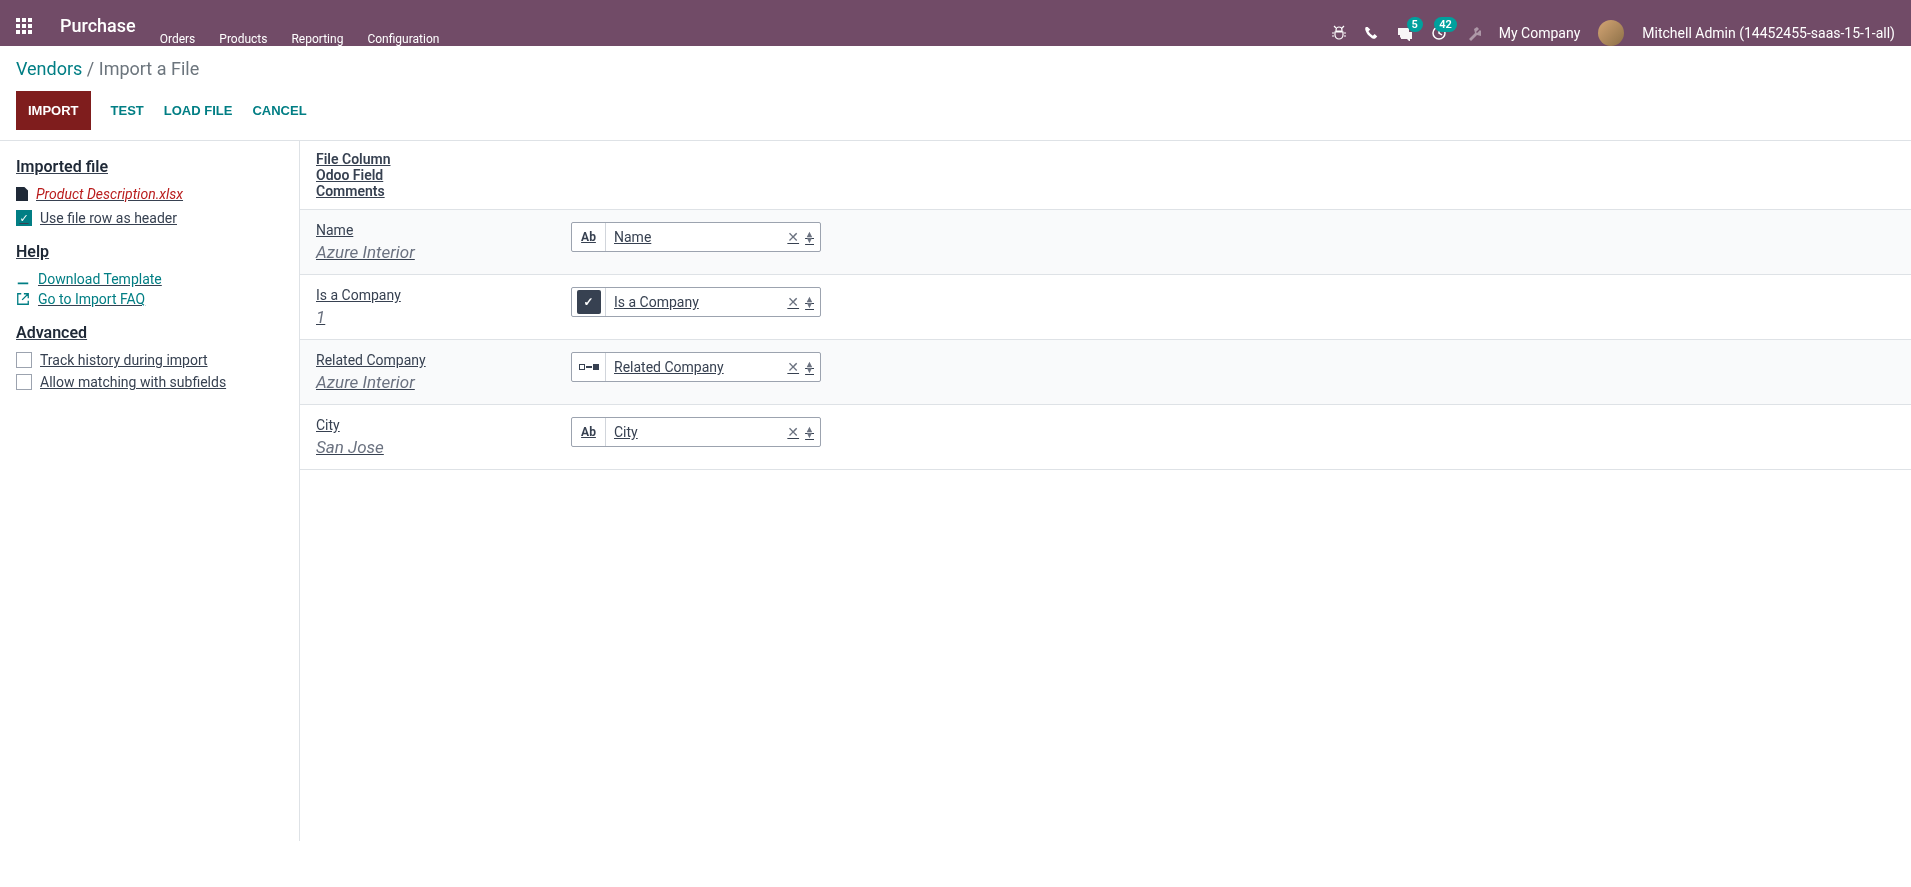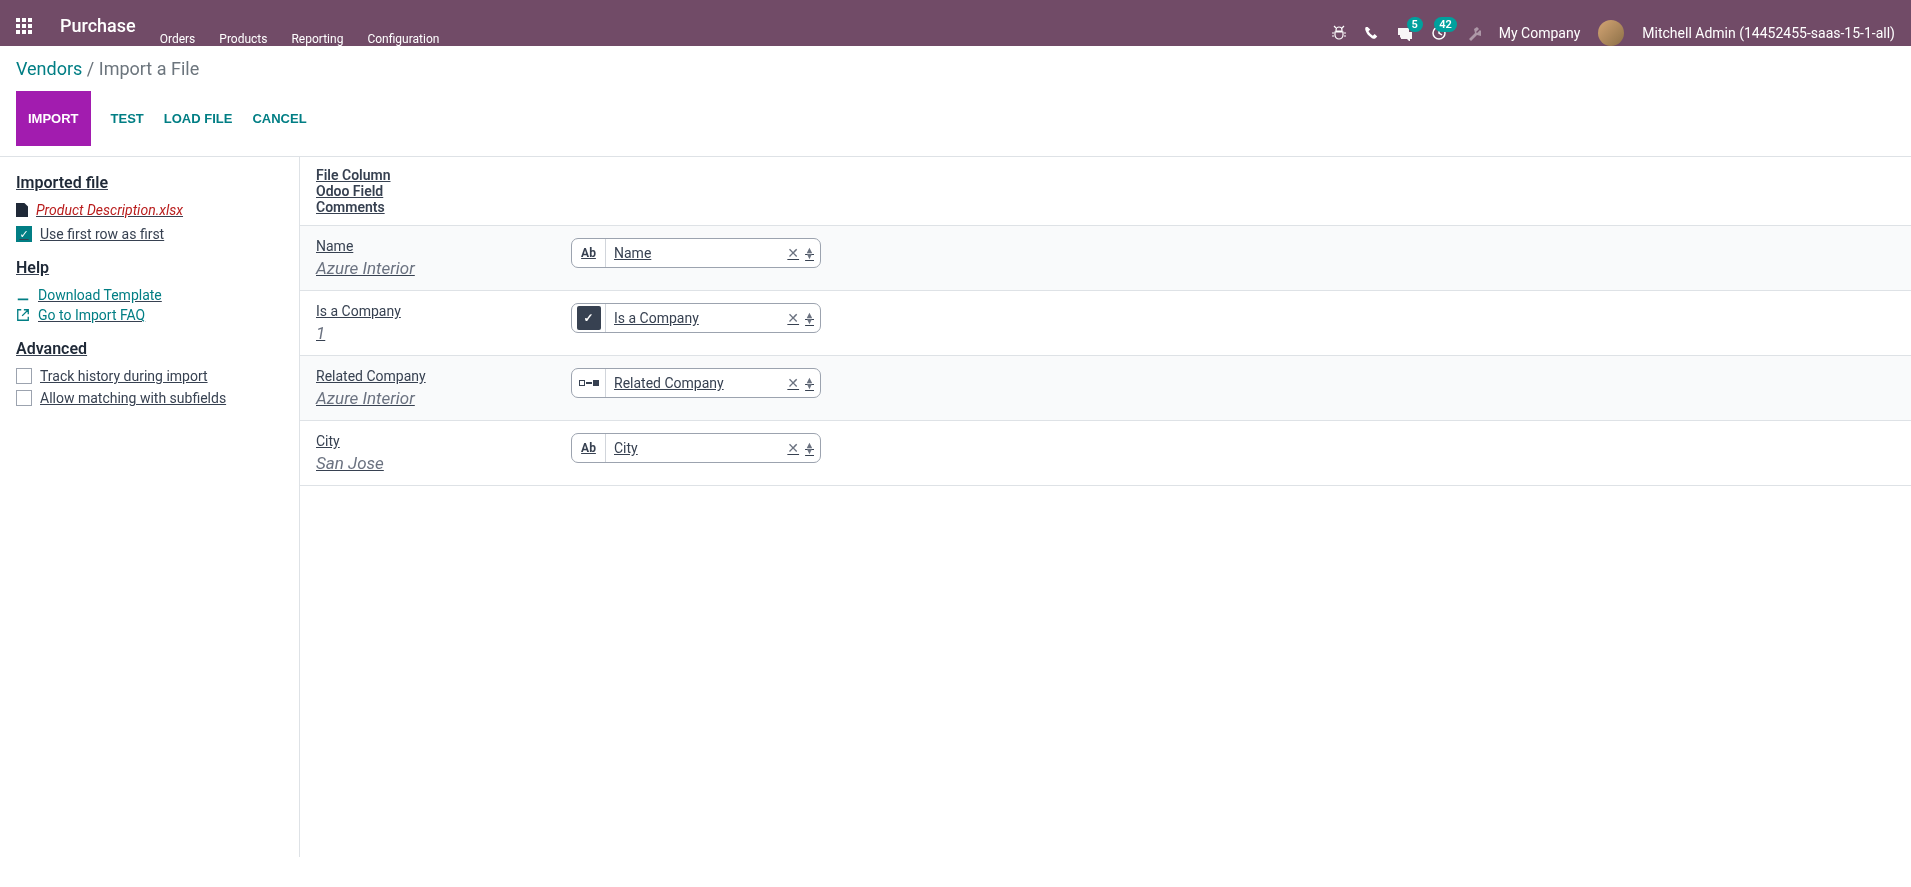--- a/index.html
+++ b/index.html
@@ -16,21 +16,21 @@
 .nav-icon { color: #fff; cursor: pointer; position: relative; display: flex; align-items: center; }
 .badge { position: absolute; top: -8px; right: -10px; background: #00A09D; color: #fff; font-size: 11px; padding: 1px 5px; border-radius: 10px; font-weight: 600; }
 .avatar { width: 26px; height: 26px; border-radius: 50%; background: linear-gradient(135deg, #d4a574, #8b6f47); display: inline-block; }
 .user-label { color: #fff; font-size: 14px; }
 
 
 .control-panel { padding: 12px 16px 0 16px; border-bottom: 1px solid #dee2e6; }
 .breadcrumb { font-size: 18px; color: #6c757d; margin-bottom: 12px; }
 .breadcrumb a { color: #017E84; text-decoration: none; }
 .action-bar { display: flex; gap: 20px; align-items: center; padding-bottom: 10px; }
-.btn-primary { background: #a21caf; color: #fff; border: none; padding: 20px 12px; font-weight: 600; font-size: 13px; cursor: pointer; }
+.btn-primary { background: #7f1d1d; color: #fff; border: none; padding: 12px 12px; font-weight: 600; font-size: 13px; cursor: pointer; }
 .btn-link { background: none; border: none; color: #017E84; font-weight: 600; font-size: 13px; cursor: pointer; }
 
 
 .main { display: flex; text-decoration: underline; }
 .sidebar { width: 300px; padding: 16px; border-right: 1px solid #dee2e6; min-height: 700px; }
 .sidebar h3 { font-size: 16px; font-weight: 600; margin-bottom: 10px; color: #1f2937; }
 .sidebar h3.mt { margin-top: 16px; }
 .file-row { display: flex; align-items: center; gap: 8px; margin-bottom: 8px; }
 .file-icon { width: 12px; height: 14px; background: #1f2937; clip-path: polygon(0 0, 70% 0, 100% 25%, 100% 100%, 0 100%); }
 .file-name { font-style: italic; color: #b91c1c; }
@@ -43,21 +43,21 @@
 
 .content { flex: 1; }
 .table-header { display: flex; padding: 10px 16px; border-bottom: 1px solid #dee2e6; font-weight: 600; color: #374151; flex-direction: column; }
 .col-file { width: 255px; }
 .col-field { width: 280px; }
 .col-comments { flex: 1; }
 .table-row { display: flex; padding: 12px 16px; border-bottom: 1px solid #dee2e6; align-items: flex-start; }
 .table-row:nth-child(even) { background: #f9fafb; }
 .field-name { font-size: 14px; color: #374151; margin-bottom: 4px; }
 .field-preview { font-size: 17px; font-style: italic; color: #6b7280; }
-.field-select { display: flex; align-items: stretch; border: 1px solid #9ca3af; border-radius: 7px; background: #fff; height: 30px; width: 250px; }
+.field-select { display: flex; align-items: stretch; border: 1px solid #9ca3af; border-radius: 2px; background: #fff; height: 30px; width: 250px; }
 .type-icon { width: 34px; display: flex; align-items: center; justify-content: center; border-right: 1px solid #d1d5db; font-weight: bold; font-size: 12px; color: #374151; }
 .type-icon.checkbox-type { background: #374151; color: #fff; margin: 3px; border-radius: 2px; width: 24px; height: 24px; border: none; }
 .type-icon-wrap { width: 34px; display: flex; align-items: center; justify-content: center; border-right: 1px solid #d1d5db; }
 .relation-icon { display: flex; align-items: center; gap: 1px; }
 .relation-icon .sq { width: 6px; height: 6px; border: 1.5px solid #374151; }
 .relation-icon .line { width: 6px; height: 1.5px; background: #374151; }
 .select-value { flex: 1; padding: 0 8px; display: flex; align-items: center; font-size: 14px; color: #374151; }
 .select-controls { display: flex; align-items: center; padding: 0 6px; gap: 6px; color: #6b7280; }
 .clear-x { cursor: pointer; font-size: 14px; }
 .spinner { display: flex; flex-direction: column; line-height: 6px; font-size: 9px; cursor: pointer; }
@@ -135,21 +135,21 @@
 
 <div class="main">
   <div class="sidebar">
     <h3>Imported file</h3>
     <div class="file-row">
       <span class="file-icon"></span>
       <span class="file-name">Product Description.xlsx</span>
     </div>
     <div class="checkbox-row">
       <span class="checkbox checked">✓</span>
-      <span>Use first row as first</span>
+      <span>Use file row as header</span>
     </div>
 
     <h3 class="mt">Help</h3>
     <div class="help-link">
       <svg width="14" height="14" viewBox="0 0 16 16" fill="#017E84">
           <path d="M8 1v8m0 0L5 6m3 3l3-3M2 12h12v2H2z"></path>
         </svg>
       <span>Download Template</span>
     </div>
     <div class="help-link">

